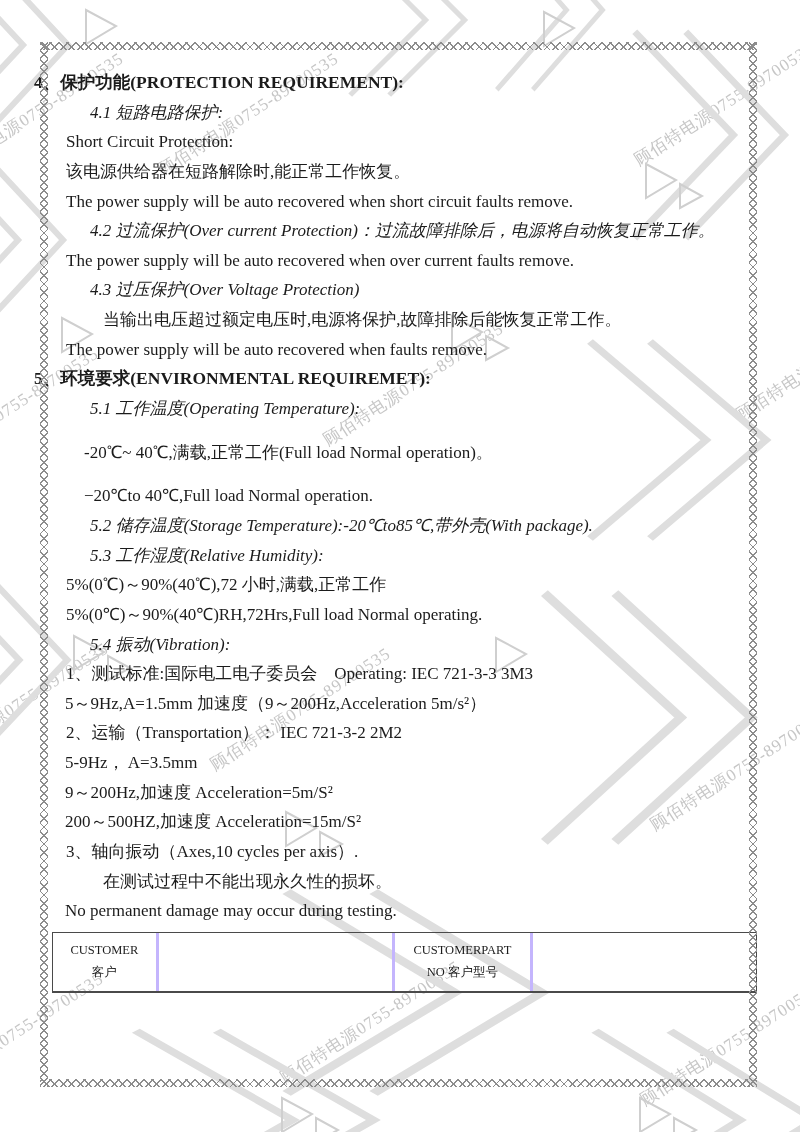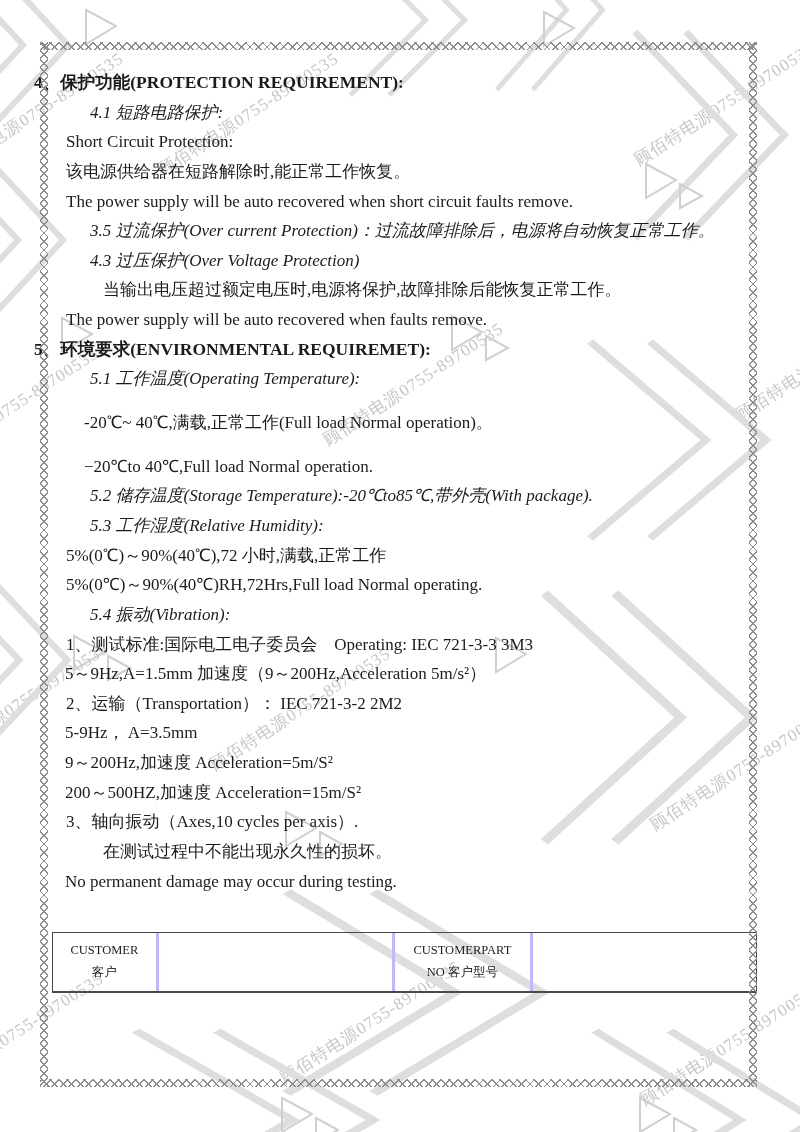--- a/index.html
+++ b/index.html
@@ -146,21 +146,22 @@
   <div class="zz bottom"></div>
   <div class="zz left"></div>
   <div class="zz right"></div>
 
   <div class="doc">
     <div class="line i0 bold">4、保护功能(PROTECTION REQUIREMENT):</div>
     <div class="line i1">4.1 短路电路保护:</div>
     <div class="line i3">Short Circuit Protection:</div>
     <div class="line i3">该电源供给器在短路解除时,能正常工作恢复。</div>
     <div class="line i3">The power supply will be auto recovered when short circuit faults remove.</div>
-    <div class="line i1">3.5 过流保护(Over current Protection)：过流故障排除后，电源将自动恢复正常工作。</div>
+    <div class="line i1">4.2 过流保护(Over current Protection)：过流故障排除后，电源将自动恢复正常工作。</div>
+    <div class="line i3">The power supply will be auto recovered when over current faults remove.</div>
     <div class="line i1">4.3 过压保护(Over Voltage Protection)</div>
     <div class="line i3b">当输出电压超过额定电压时,电源将保护,故障排除后能恢复正常工作。</div>
     <div class="line i3">The power supply will be auto recovered when faults remove.</div>
     <div class="line i0 bold">5、环境要求(ENVIRONMENTAL REQUIREMET):</div>
     <div class="line i1">5.1 工作温度(Operating Temperature):</div>
     <div class="line i2">-20℃~ 40℃,满载,正常工作(Full load Normal operation)。</div>
     <div class="line i2">−20℃to 40℃,Full load Normal operation.</div>
     <div class="line i1">5.2 储存温度(Storage Temperature):-20℃to85℃,带外壳(With package).</div>
     <div class="line i1">5.3 工作湿度(Relative Humidity):</div>
     <div class="line i3">5%(0℃)～90%(40℃),72 小时,满载,正常工作</div>

